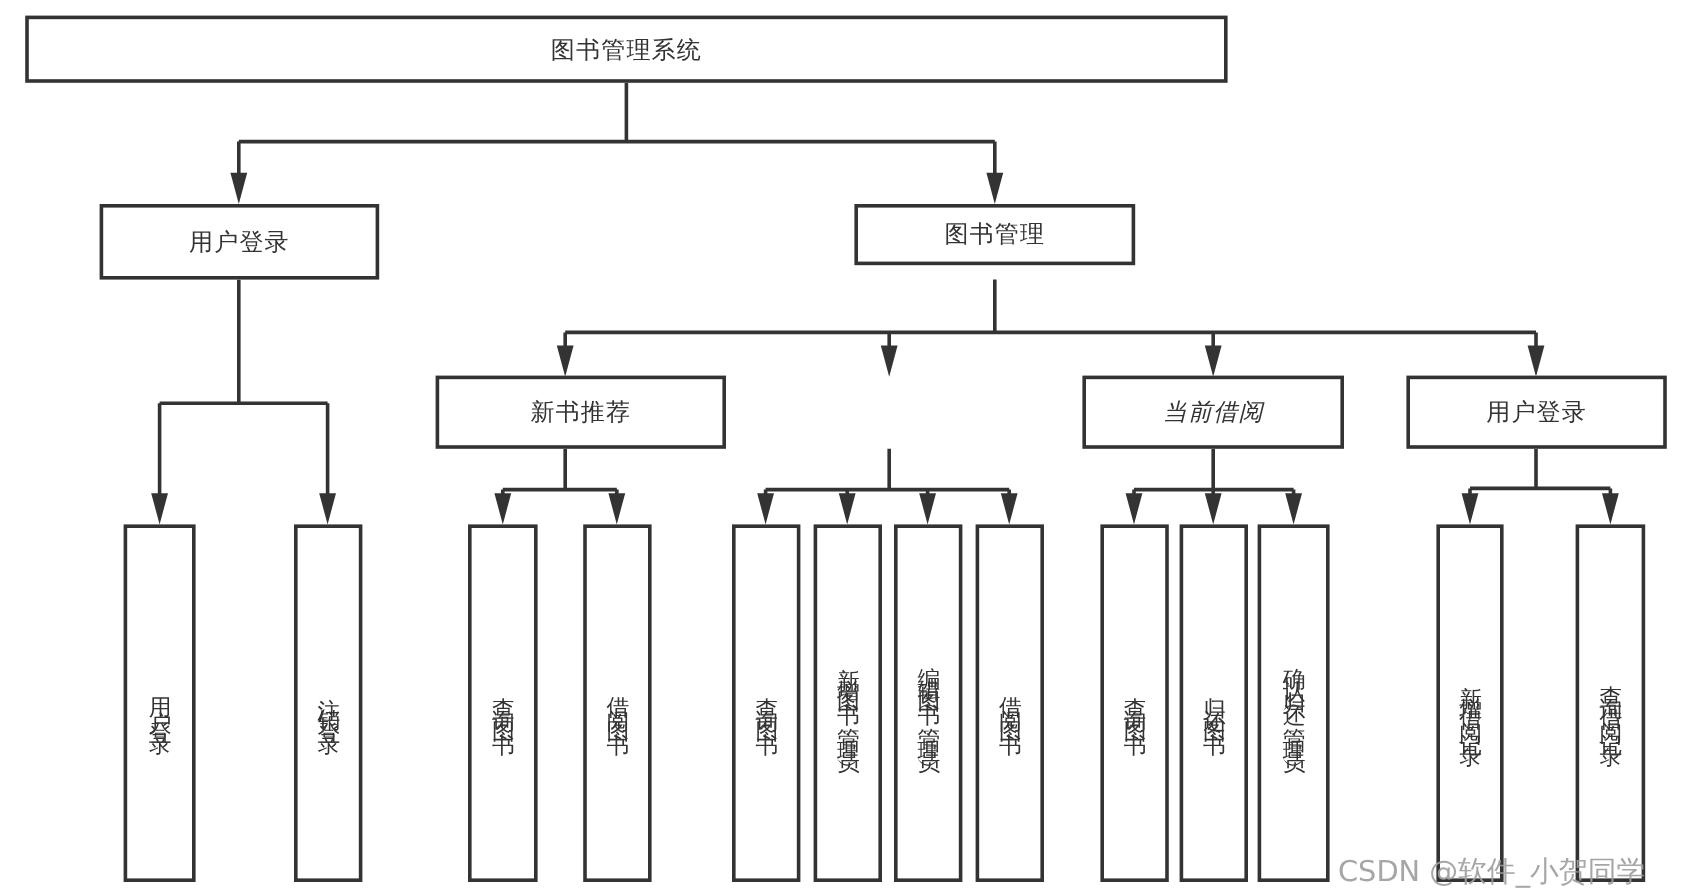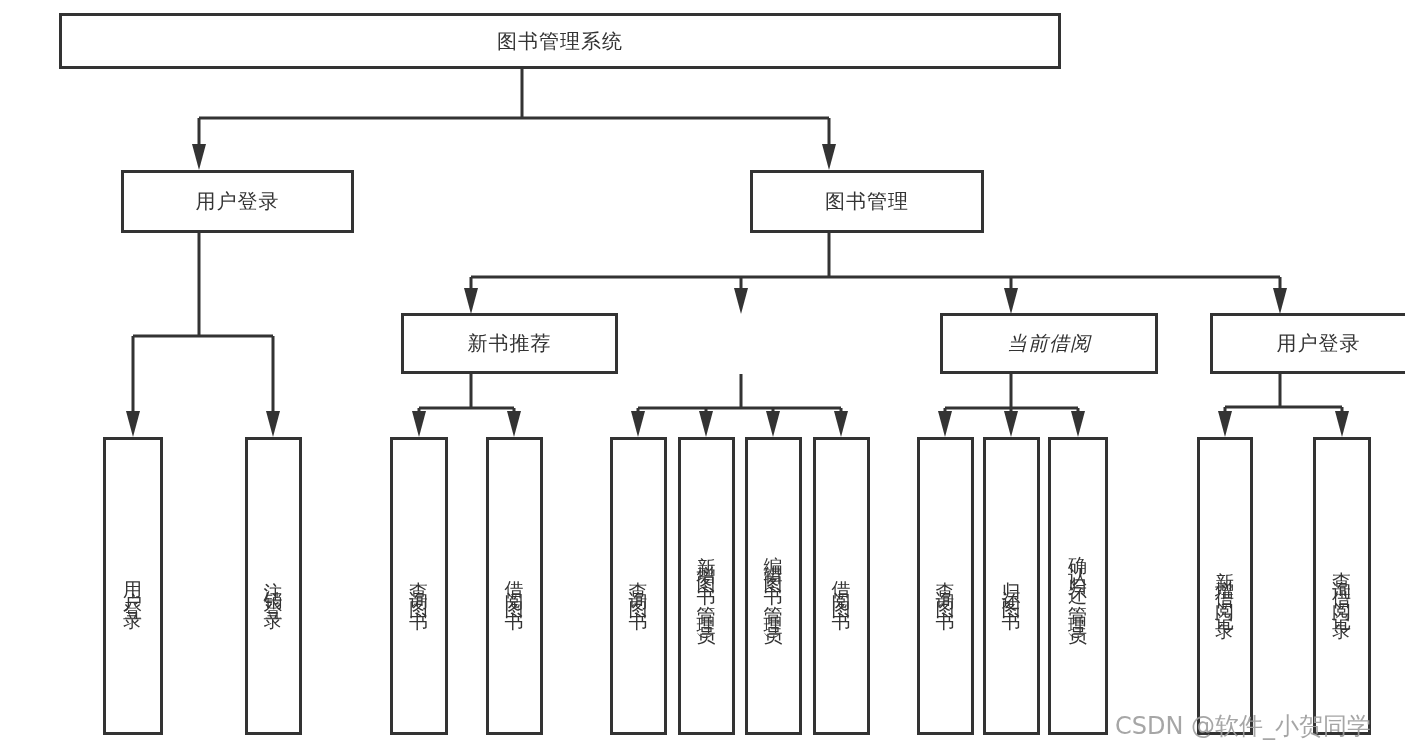--- a/index.html
+++ b/index.html
@@ -8,30 +8,30 @@
     font-family:"DejaVu Sans","Liberation Sans",sans-serif;
     overflow:hidden;
   }
   #connectors { position:absolute; left:0; top:0; width:1405px; height:747px; }
   .box {
     position:absolute; box-sizing:border-box;
     border:3px solid #333333; background:#ffffff; color:#333333;
     display:flex; align-items:center; justify-content:center;
     text-align:center; z-index:2;
   }
-  .hbox { font-size:20px; letter-spacing:1px;margin-left:38px; }
+  .hbox { font-size:20px; letter-spacing:1px; }
   .vbox span {
     writing-mode:vertical-rl; text-orientation:mixed;
     font-size:19px; letter-spacing:10px; line-height:1; white-space:nowrap;
   }
   
   #n-root  { left:21px;  top:13px;  width:1002px; height:56px; }
   #n-ulog  { left:83px;  top:170px; width:233px;  height:63px; }
-  #n-bmgmt { left:712px; top:170px; width:234px;  height:63px; }
-  #n-nbr   { left:363px; top:313px; width:217px;  height:61px; }
+  #n-bmgmt { left:712px; top:170px; width:234px;  height:51px; }
+  #n-nbr   { left:363px; top:313px; width:242px;  height:61px; }
   #n-bbw   { left:633px; top:313px; width:217px;  height:61px; }
   #n-cbw   { left:902px; top:313px; width:218px;  height:61px;font-style:italic; }
   #n-brec  { left:1172px;top:313px; width:217px;  height:61px; }
   .leaf    { top:437px; height:298px; }
   #n-l1  { left:103px;  width:60px; }
   #n-l2  { left:245px;  width:57px; }
   #n-l3  { left:390px;  width:58px; }
   #n-l4  { left:486px;  width:57px; }
   #n-l5  { left:610px;  width:57px; }
   #n-l6  { left:678px;  width:57px; }

